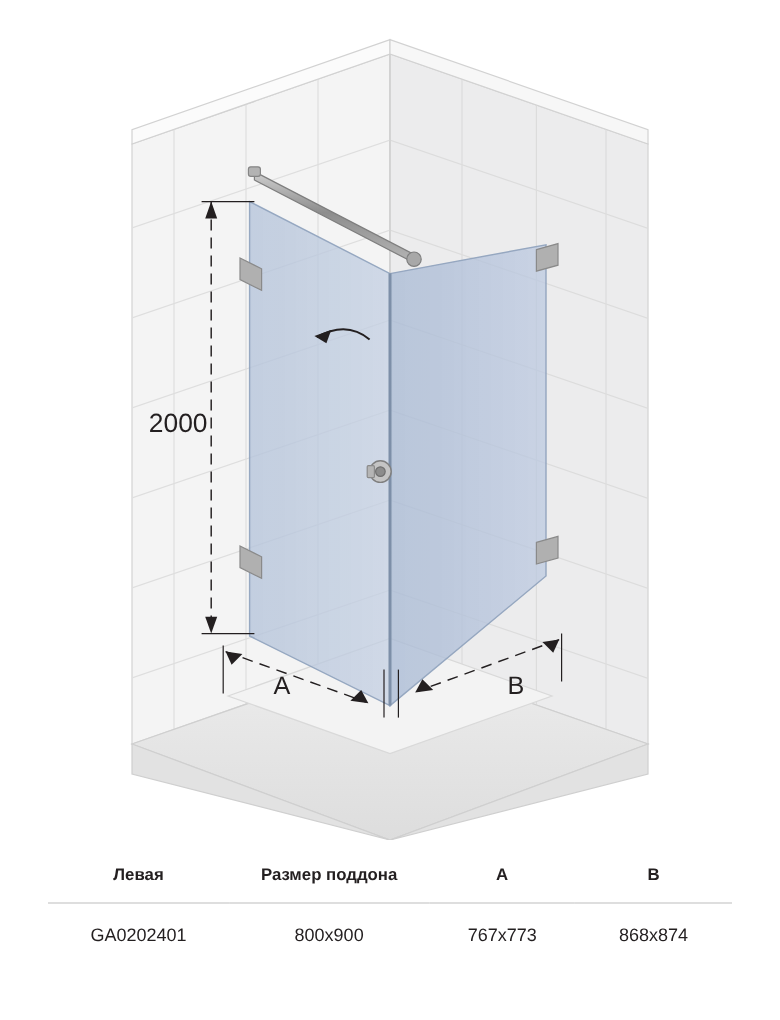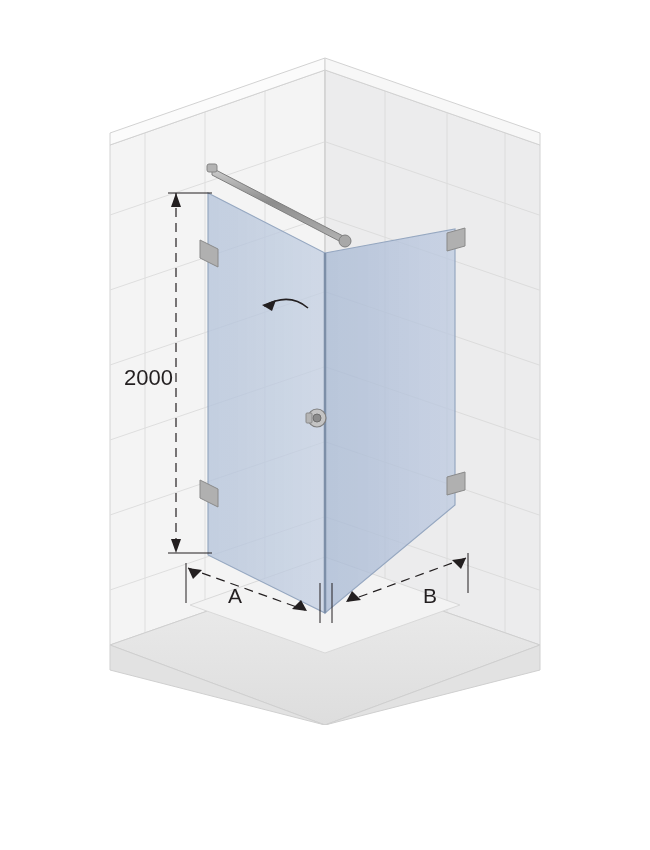--- a/index.html
+++ b/index.html
@@ -19,21 +19,20 @@
     position: relative;
     width: 650px;
     height: 850px;
   }
   #diagram-area {
     position: absolute;
     left: 0;
     top: 0;
     width: 650px;
     height: 700px;
-    margin-top: 25px;
   }
   #diagram-svg {
     display: block;
   }
   .dim-label {
     font-family: "Liberation Sans", sans-serif;
     font-size: 21px;
     fill: #231f20;
   }
   .dim-label-big {
@@ -201,14 +200,32 @@
         <line x1="332" y1="598" x2="332" y2="558" stroke="#231f20" stroke-width="1"></line>
         <line x1="466" y1="533" x2="348" y2="576" stroke="#231f20" stroke-width="1.2" stroke-dasharray="9,6"></line>
         <polygon points="466,533 452,535 461,544" fill="#231f20"></polygon>
         <polygon points="346,577 361,575 352,566" fill="#231f20"></polygon>
         <text class="dim-label" x="423" y="578">B</text>
       </g>
 
     </svg>
   </div>
 
+  <table id="spec-table">
+    <thead>
+      <tr>
+        <th class="col-code">Левая</th>
+        <th class="col-tray">Размер поддона</th>
+        <th class="col-a">A</th>
+        <th class="col-b">B</th>
+      </tr>
+    </thead>
+    <tbody>
+      <tr>
+        <td>GA0202401</td>
+        <td>800x900</td>
+        <td>767x773</td>
+        <td>868x874</td>
+      </tr>
+    </tbody>
+  </table>
 
 </div>
 
 </body></html>

